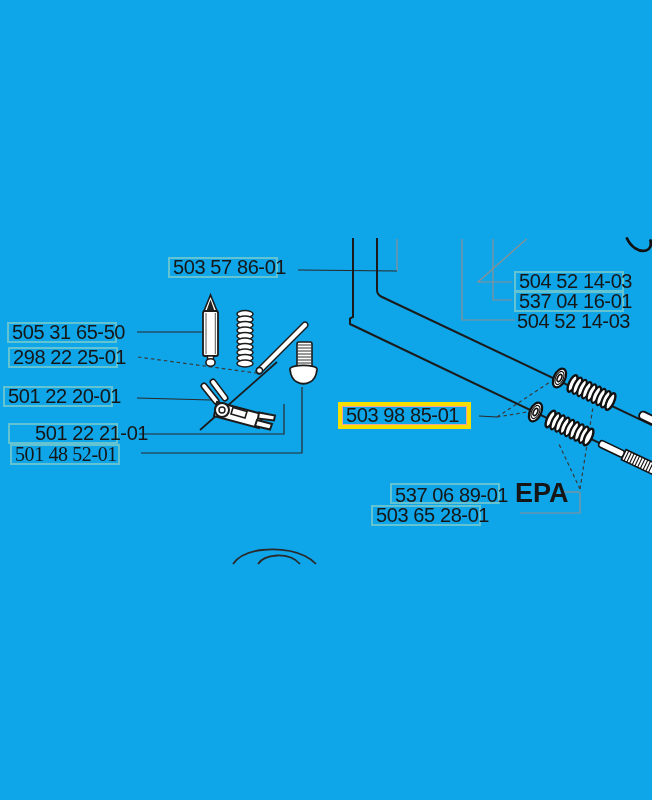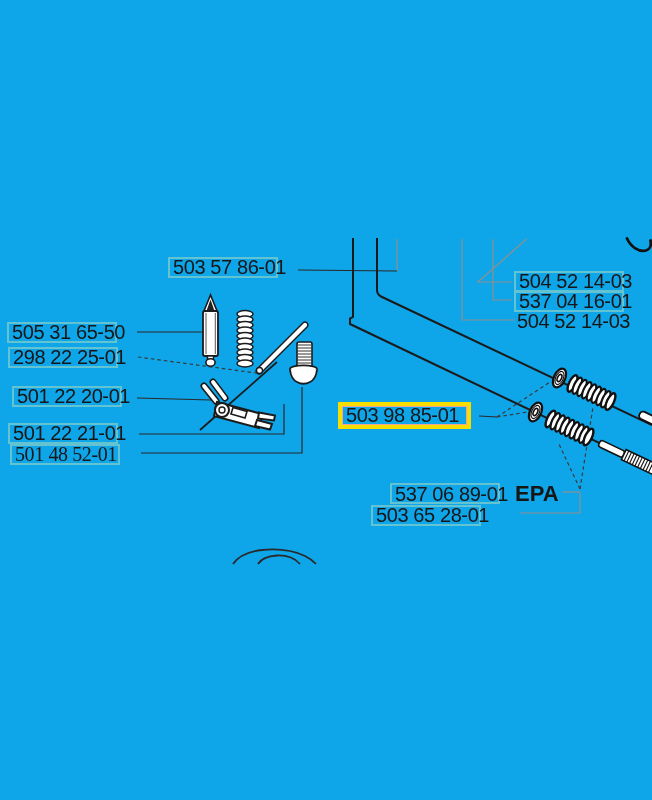--- a/index.html
+++ b/index.html
@@ -16,21 +16,21 @@
     position:absolute;left:0;top:0;width:110px;height:21px;
     border:2px solid #63c3d1;box-sizing:border-box;background:transparent;
   }
   .plabel .txt{position:relative;padding-left:5px;z-index:1;display:inline-block;}
   .plabel.plain .txt{padding-left:0;}
   .plabel.hl .frame{
     left:-8px;top:-3px;width:133px;height:27px;
     border:4px solid #f6df00;
     box-shadow:inset 0 0 0 1px #f2a49b;
   }
-  .epa{font-weight:bold;font-size:22px;margin-left:7px;letter-spacing:0;}
+  .epa{font-weight:bold;font-size:27px;margin-left:7px;letter-spacing:0;}
 </style>
 </head>
 <body>
 
 <div class="stage">
 
   <svg class="art" width="652" height="800" viewBox="0 0 652 800">
 
     <g stroke="#8f8f8f" stroke-width="1.2" fill="none">
       <path d="M397,271 L397,239"></path>
@@ -194,26 +194,26 @@
   <div class="plabel" style="left:7px;top:322px;">
     <span class="frame"></span>
     <span class="txt">505 31 65-50</span>
   </div>
 
   <div class="plabel" style="left:8px;top:347px;">
     <span class="frame"></span>
     <span class="txt">298 22 25-01</span>
   </div>
 
-  <div class="plabel" style="left:12px;top:386px;">
+  <div class="plabel" style="left:3px;top:386px;">
     <span class="frame"></span>
     <span class="txt">501 22 20-01</span>
   </div>
 
-  <div class="plabel" style="left:8px;top:423px;">
+  <div class="plabel" style="left:8px;top:423px;padding-left:22px;">
     <span class="frame"></span>
     <span class="txt">501 22 21-01</span>
   </div>
 
   <div class="plabel" style="left:10px;top:444px;font-family:Liberation Serif, serif;">
     <span class="frame"></span>
     <span class="txt">501 48 52-01</span>
   </div>
 
   <div class="plabel" style="left:514px;top:271px;">

